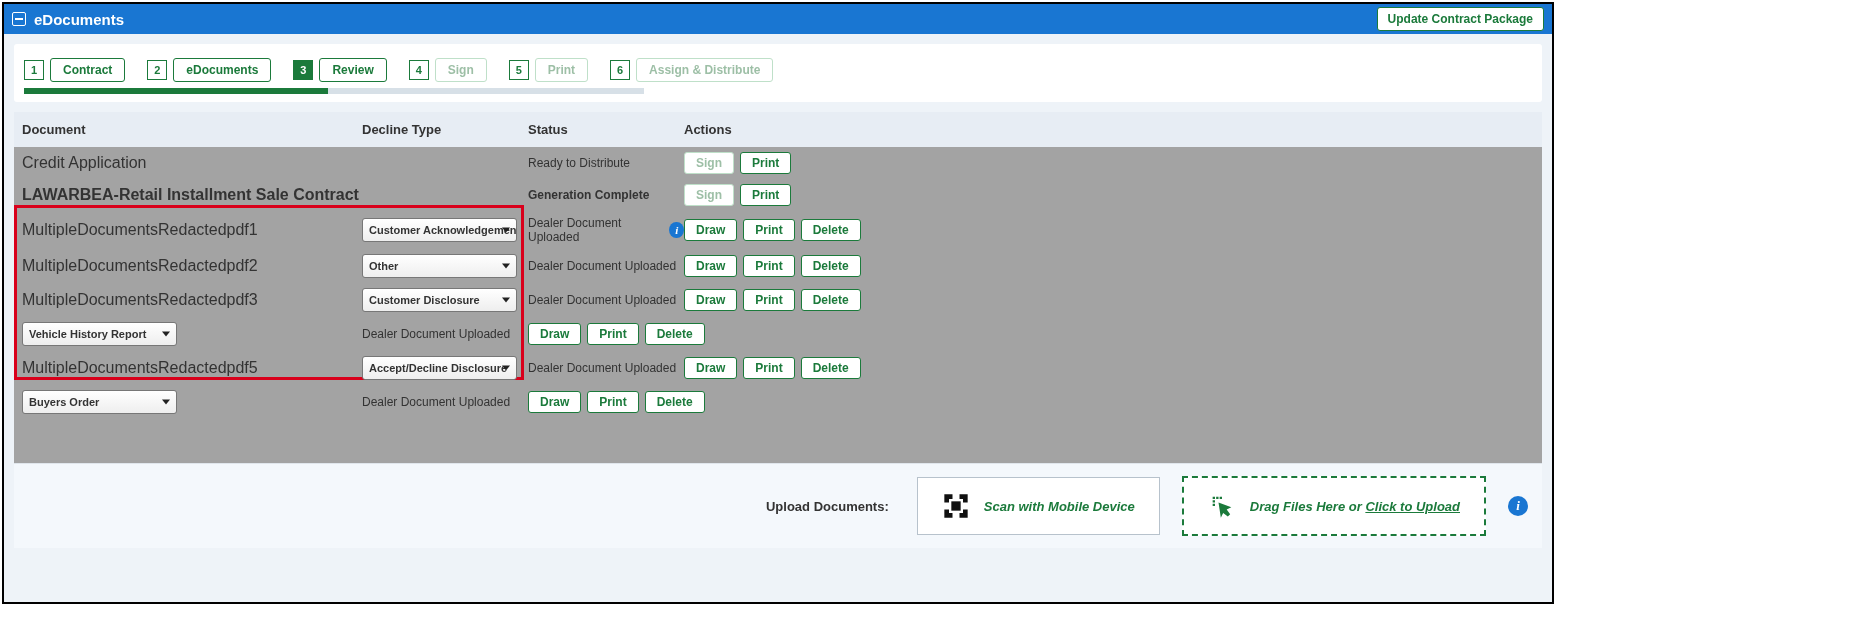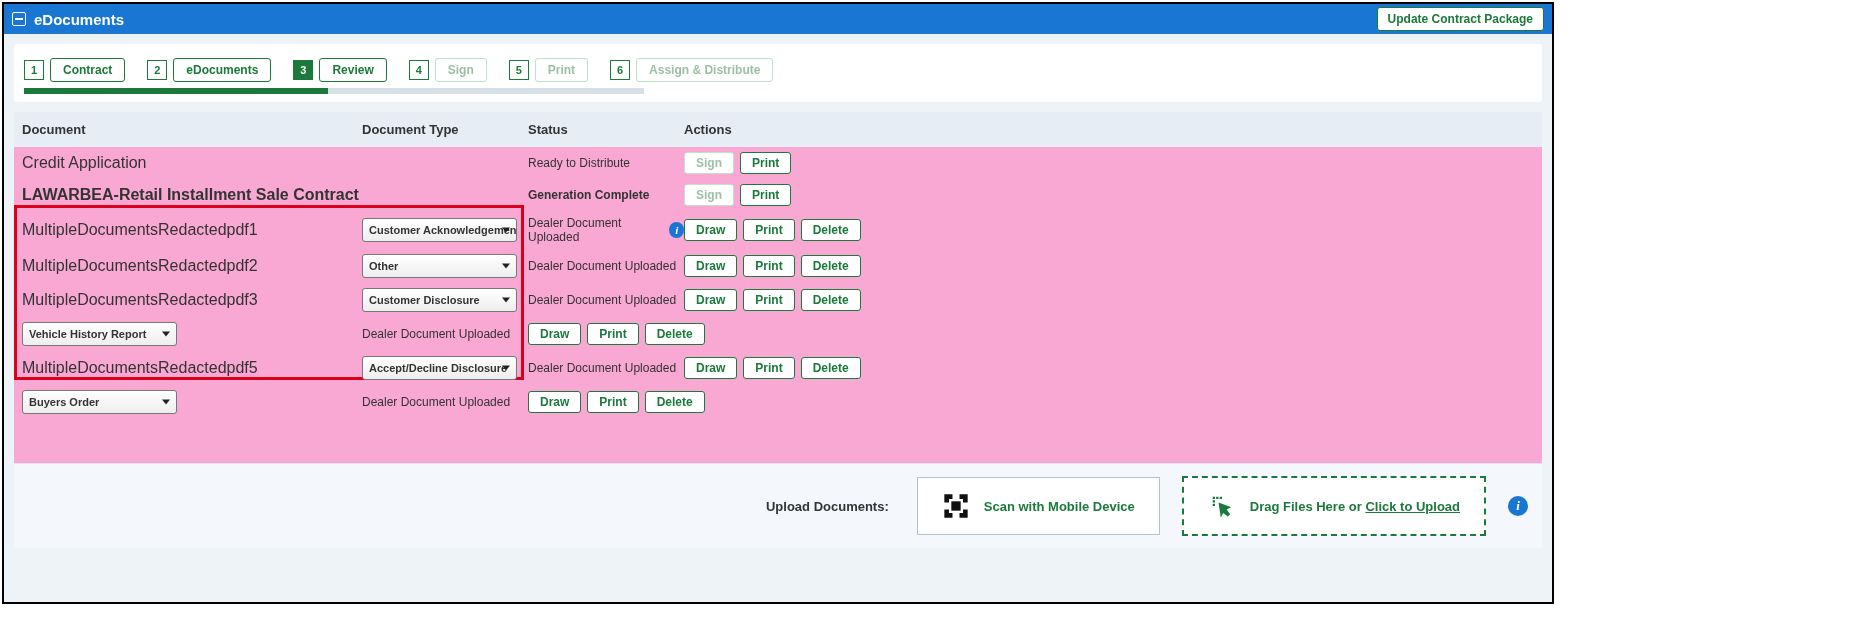--- a/index.html
+++ b/index.html
@@ -81,21 +81,21 @@
     width: 620px; height: 6px;
     background: #d7e0e7;
   }
   .progress-fill {
     height: 100%; width: 49%;
     background: #1b7a3b;
   }
   
   .table-panel {
     margin: 0 10px 10px 10px;
-    background: #f9a8d4;
+    background: #a3a3a3;
     border-radius: 3px;
   }
   .thead {
     display: grid;
     grid-template-columns: 340px 166px 156px 1fr;
     padding: 10px 8px;
     background: #e7edf4;
     font-weight: 700;
     color: #333;
     font-size: 13px;
@@ -169,20 +169,21 @@
     gap: 22px;
     border-top: 1px solid #e0e6ec;
     margin-top: 44px;
   }
   .upload-label { font-weight: 700; font-size: 13px; color: #333; margin-right: 6px; }
   .scan-box, .drop-box {
     display: flex; align-items: center; gap: 14px;
     padding: 14px 24px;
     font-weight: 700; font-size: 13px;
     cursor: pointer;
+    font-style: italic;
   }
   .scan-box {
     border: 1px solid #b7c2cc; background: #fff; color: #1b7a3b;
   }
   .drop-box {
     border: 2px dashed #1b7a3b; background: #fff; color: #1b7a3b;
     min-width: 300px;
   }
   .drop-box u { text-decoration: underline; }
   .big-info {
@@ -238,21 +239,21 @@
         </div>
       </div>
     <div class="progress-track">
       <div class="progress-fill"></div>
     </div>
   </div>
 
   <div class="table-panel">
     <div class="thead">
       <div>Document</div>
-      <div>Document Type</div>
+      <div>Decline Type</div>
       <div>Status</div>
       <div>Actions</div>
     </div>
     <div class="doc-rows" id="doc-rows">
       <div class="red-box"></div>
     <div class="doc-row">
           <div class="name">Credit Application</div>
           <div></div>
           <div class="status-cell">
             <span class="status">Ready to Distribute</span>

